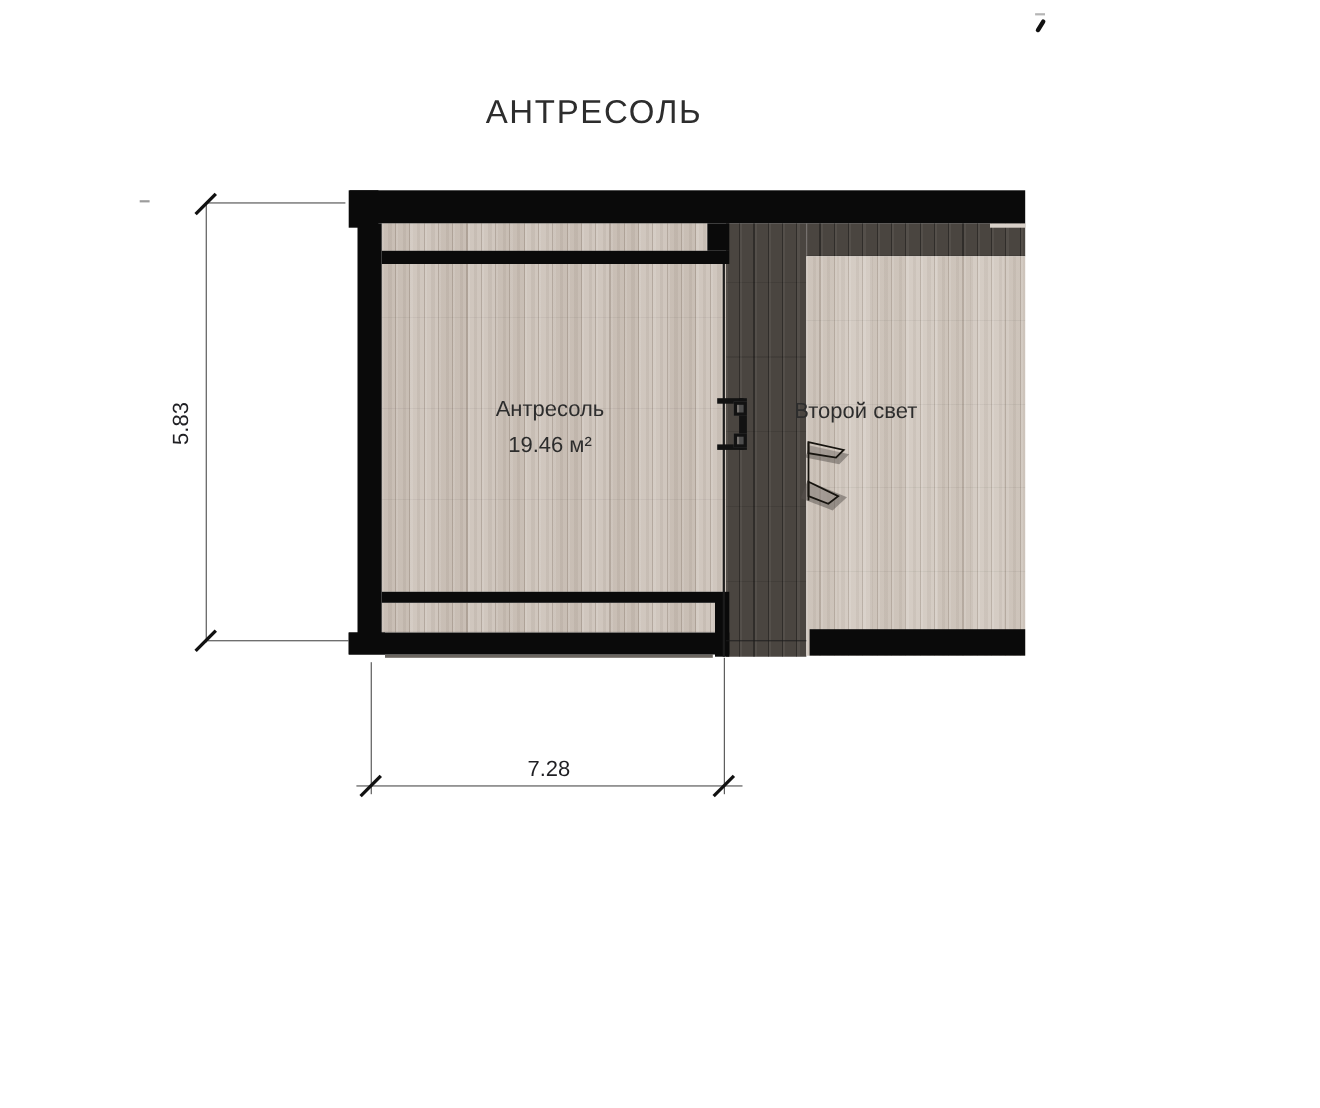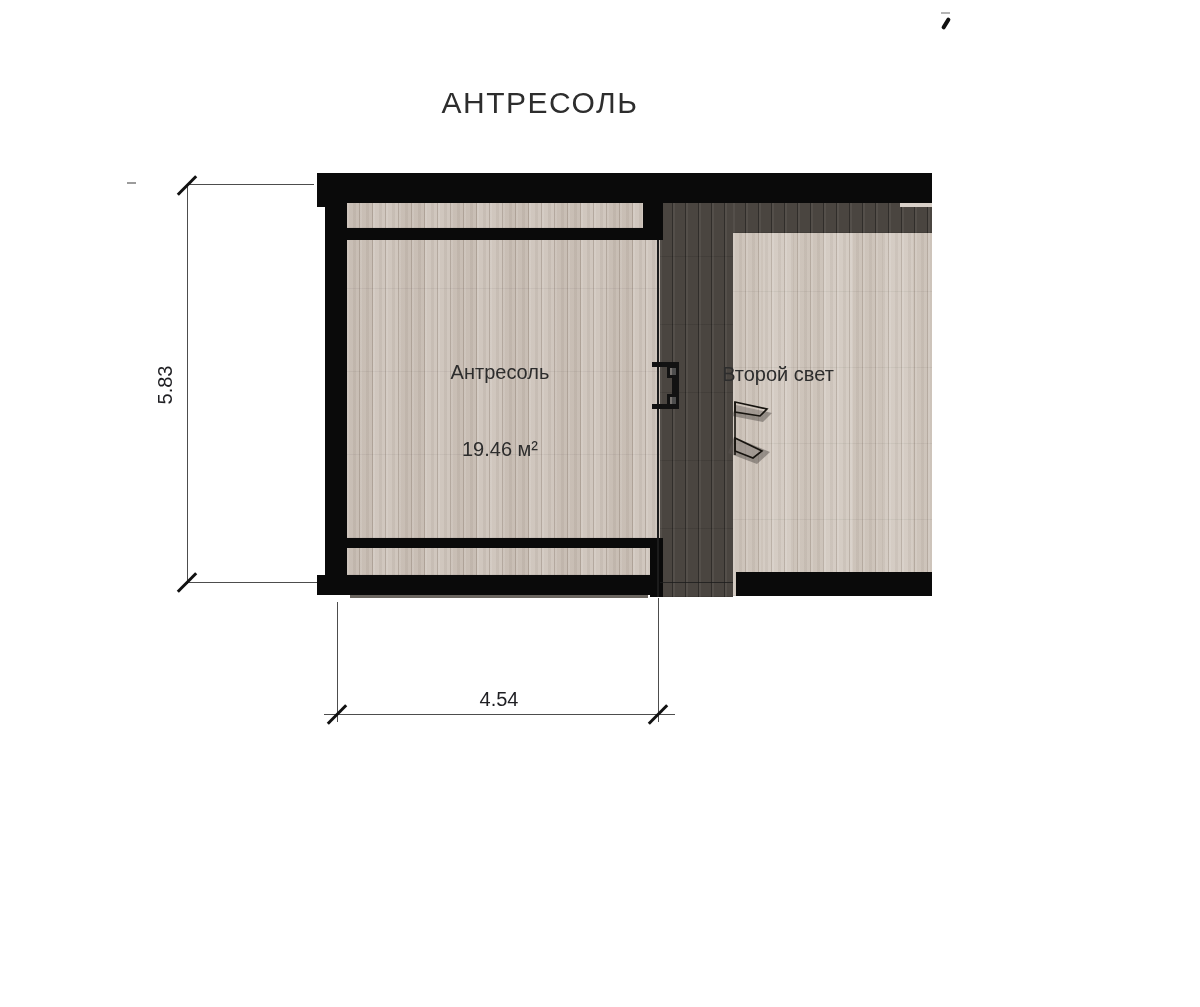--- a/index.html
+++ b/index.html
@@ -92,31 +92,31 @@
 
   <svg class="abs" style="left:722px;top:395px;" width="60" height="72" viewBox="0 0 60 72">
     <polygon points="14,10 50,18 41,27 10,21" fill="#57524d" opacity="0.5"></polygon>
     <polygon points="12,42 48,57 35,69 6,58" fill="#57524d" opacity="0.5"></polygon>
     <path d="M13,7 L45,14 L38,21 L13,17 Z" fill="rgba(210,201,192,0.25)" stroke="#17140f" stroke-width="1.6"></path>
     <path d="M13,43 L40,56 L31,63 L13,56 Z" fill="rgba(210,201,192,0.25)" stroke="#17140f" stroke-width="1.6"></path>
     <line x1="13" y1="7" x2="13" y2="60" stroke="#17140f" stroke-width="1.6"></line>
   </svg>
 
   <div class="room-label" style="left:400px;top:360px;width:200px;">Антресоль</div>
-  <div class="room-label" style="left:400px;top:393px;width:200px;margin-top:44px;">19.46 м²</div>
+  <div class="room-label" style="left:400px;top:393px;width:200px;">19.46 м²</div>
   <div class="room-label" style="left:678px;top:362px;width:200px;">Второй свет</div>
 
   <div class="abs" style="left:127px;top:182px;width:9px;height:2px;background:#9c9c9c;"></div>
   <div class="dimline" style="left:187px;top:184px;width:127px;height:1px;"></div>
   <div class="dimline" style="left:187px;top:582px;width:130px;height:1px;"></div>
   <div class="dimline" style="left:187px;top:186px;width:1px;height:398px;"></div>
   <div class="tick" style="left:174px;top:184px;"></div>
   <div class="tick" style="left:174px;top:581px;"></div>
   <div class="dim-text" style="left:115px;top:374px;width:100px;transform:rotate(-90deg);transform-origin:center;">5.83</div>
 
   <div class="dimline" style="left:337px;top:602px;width:1px;height:120px;"></div>
   <div class="dimline" style="left:658px;top:598px;width:1px;height:124px;"></div>
   <div class="dimline" style="left:324px;top:714px;width:351px;height:1px;"></div>
   <div class="tick" style="left:324px;top:713px;"></div>
   <div class="tick" style="left:645px;top:713px;"></div>
-  <div class="dim-text" style="left:449px;top:688px;width:100px;">4.54</div>
+  <div class="dim-text" style="left:449px;top:688px;width:100px;">7.28</div>
 
 </div>
 
 </body></html>

